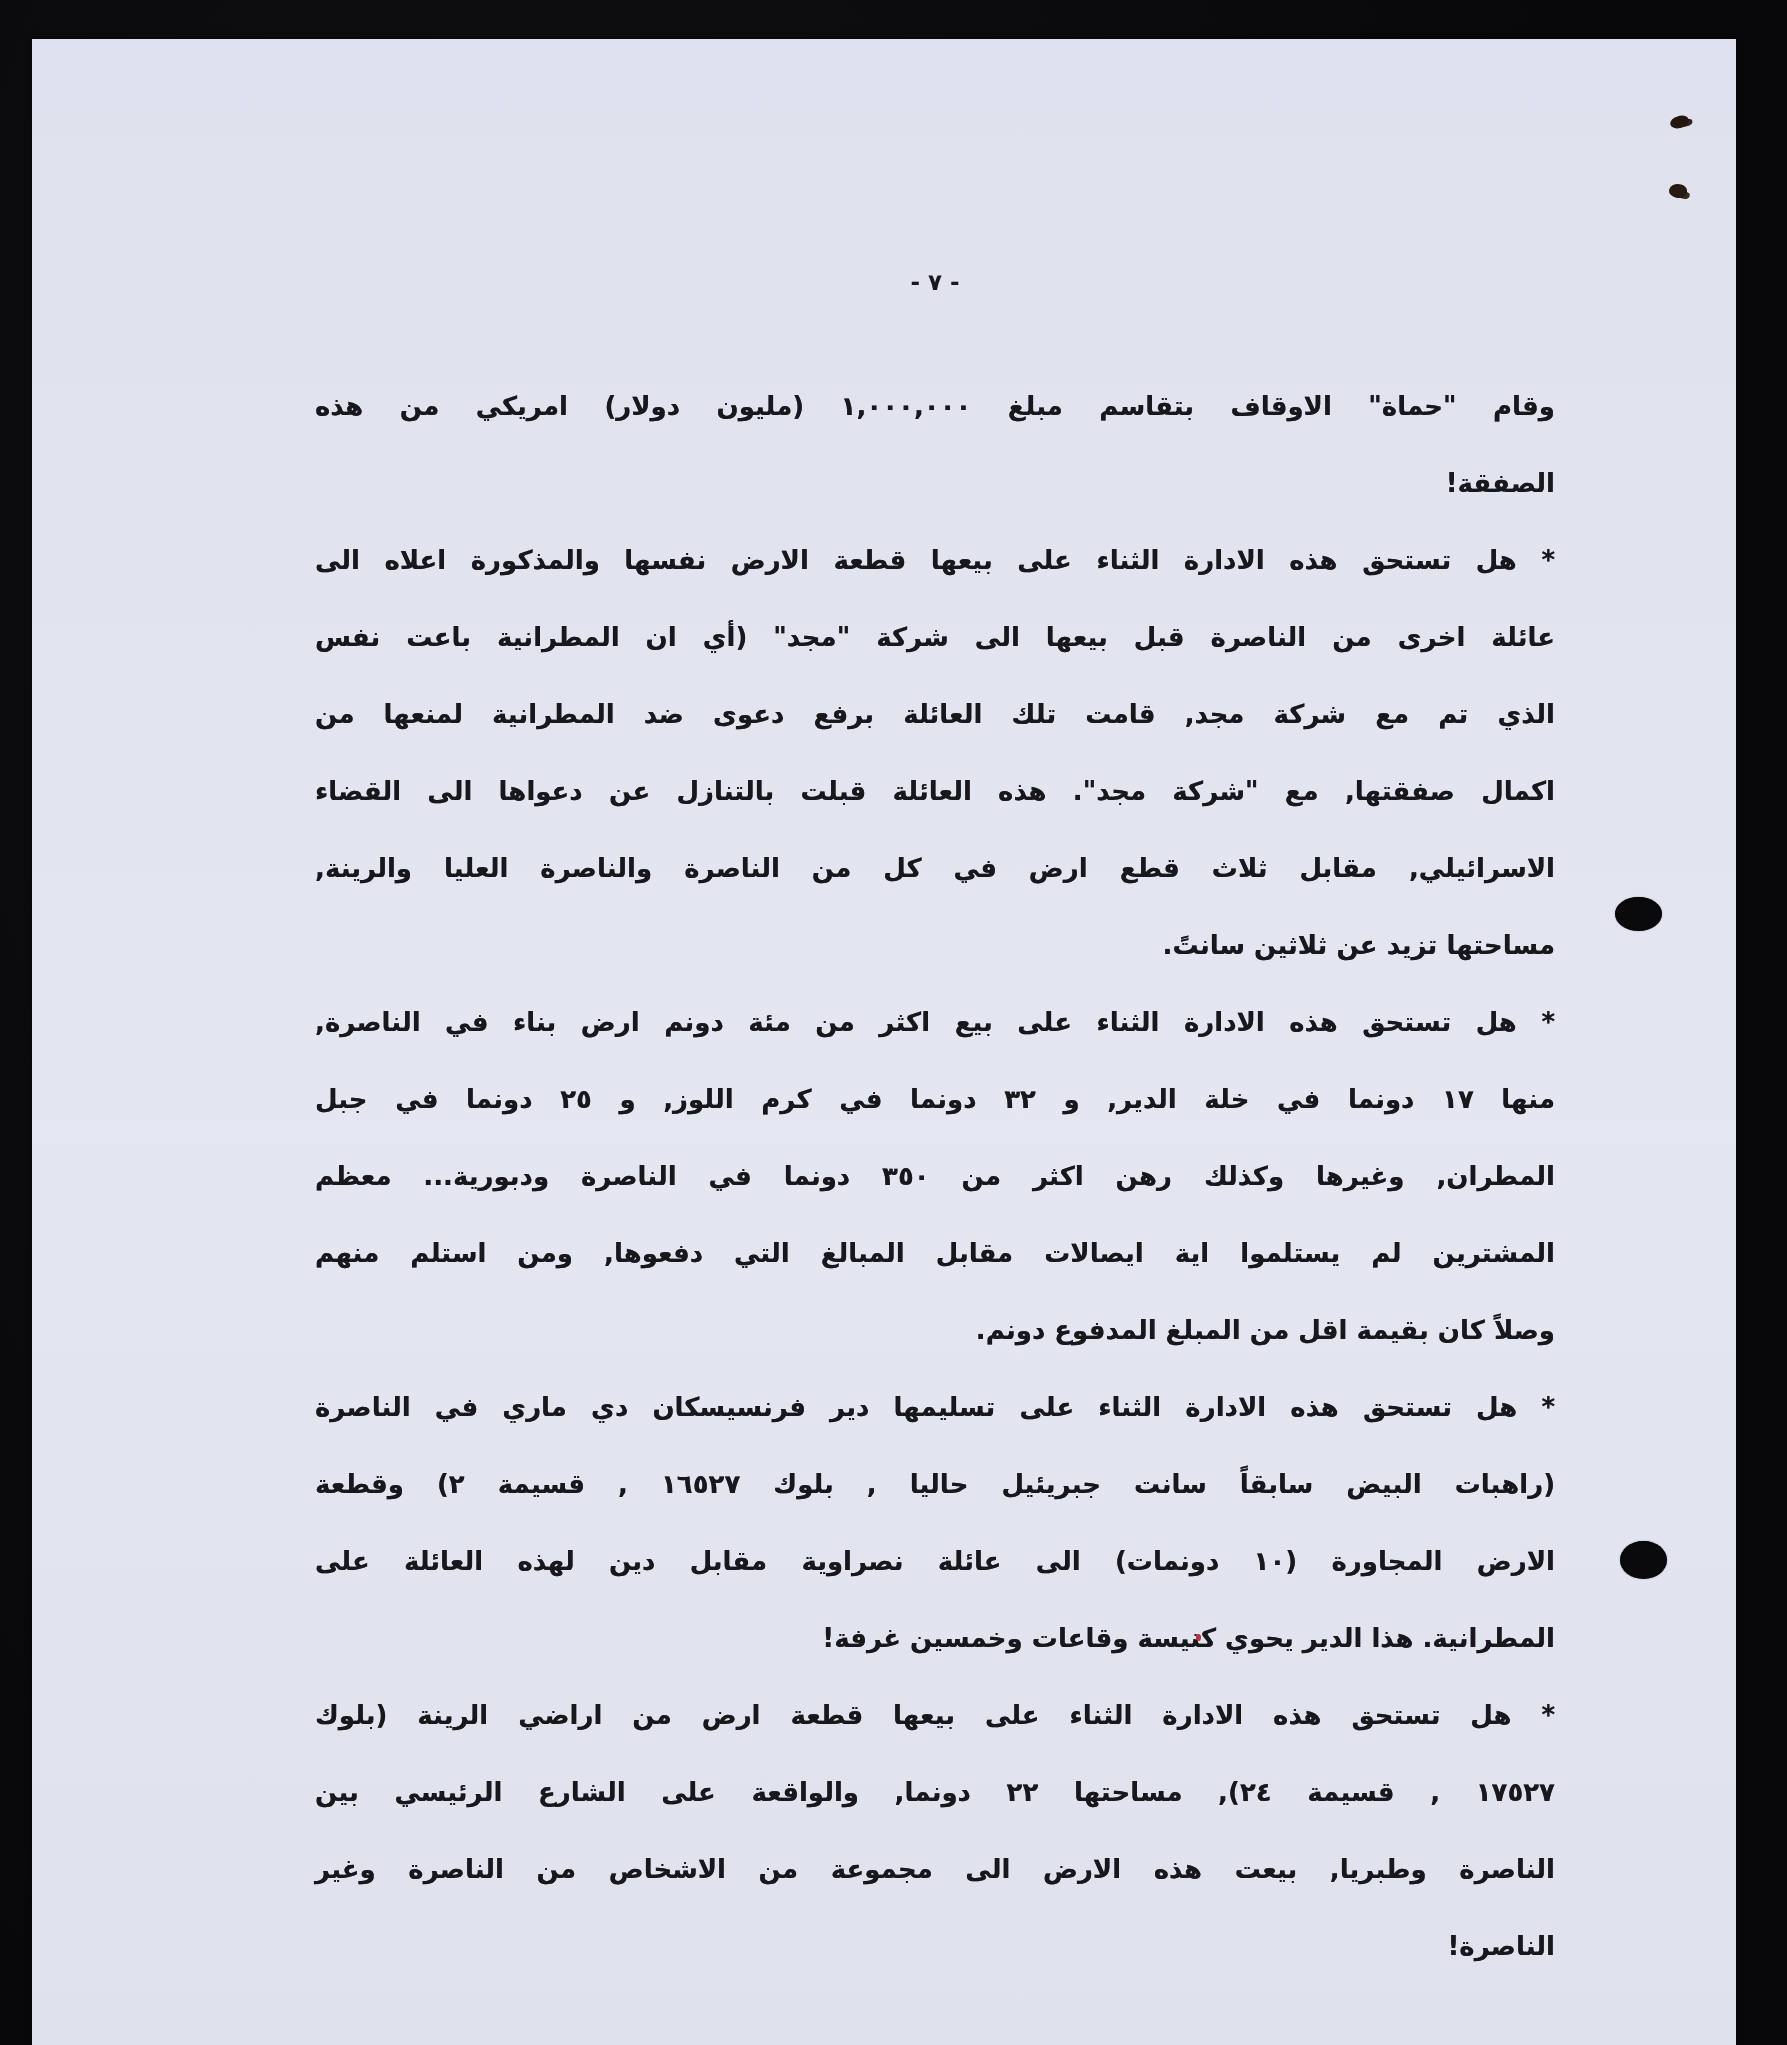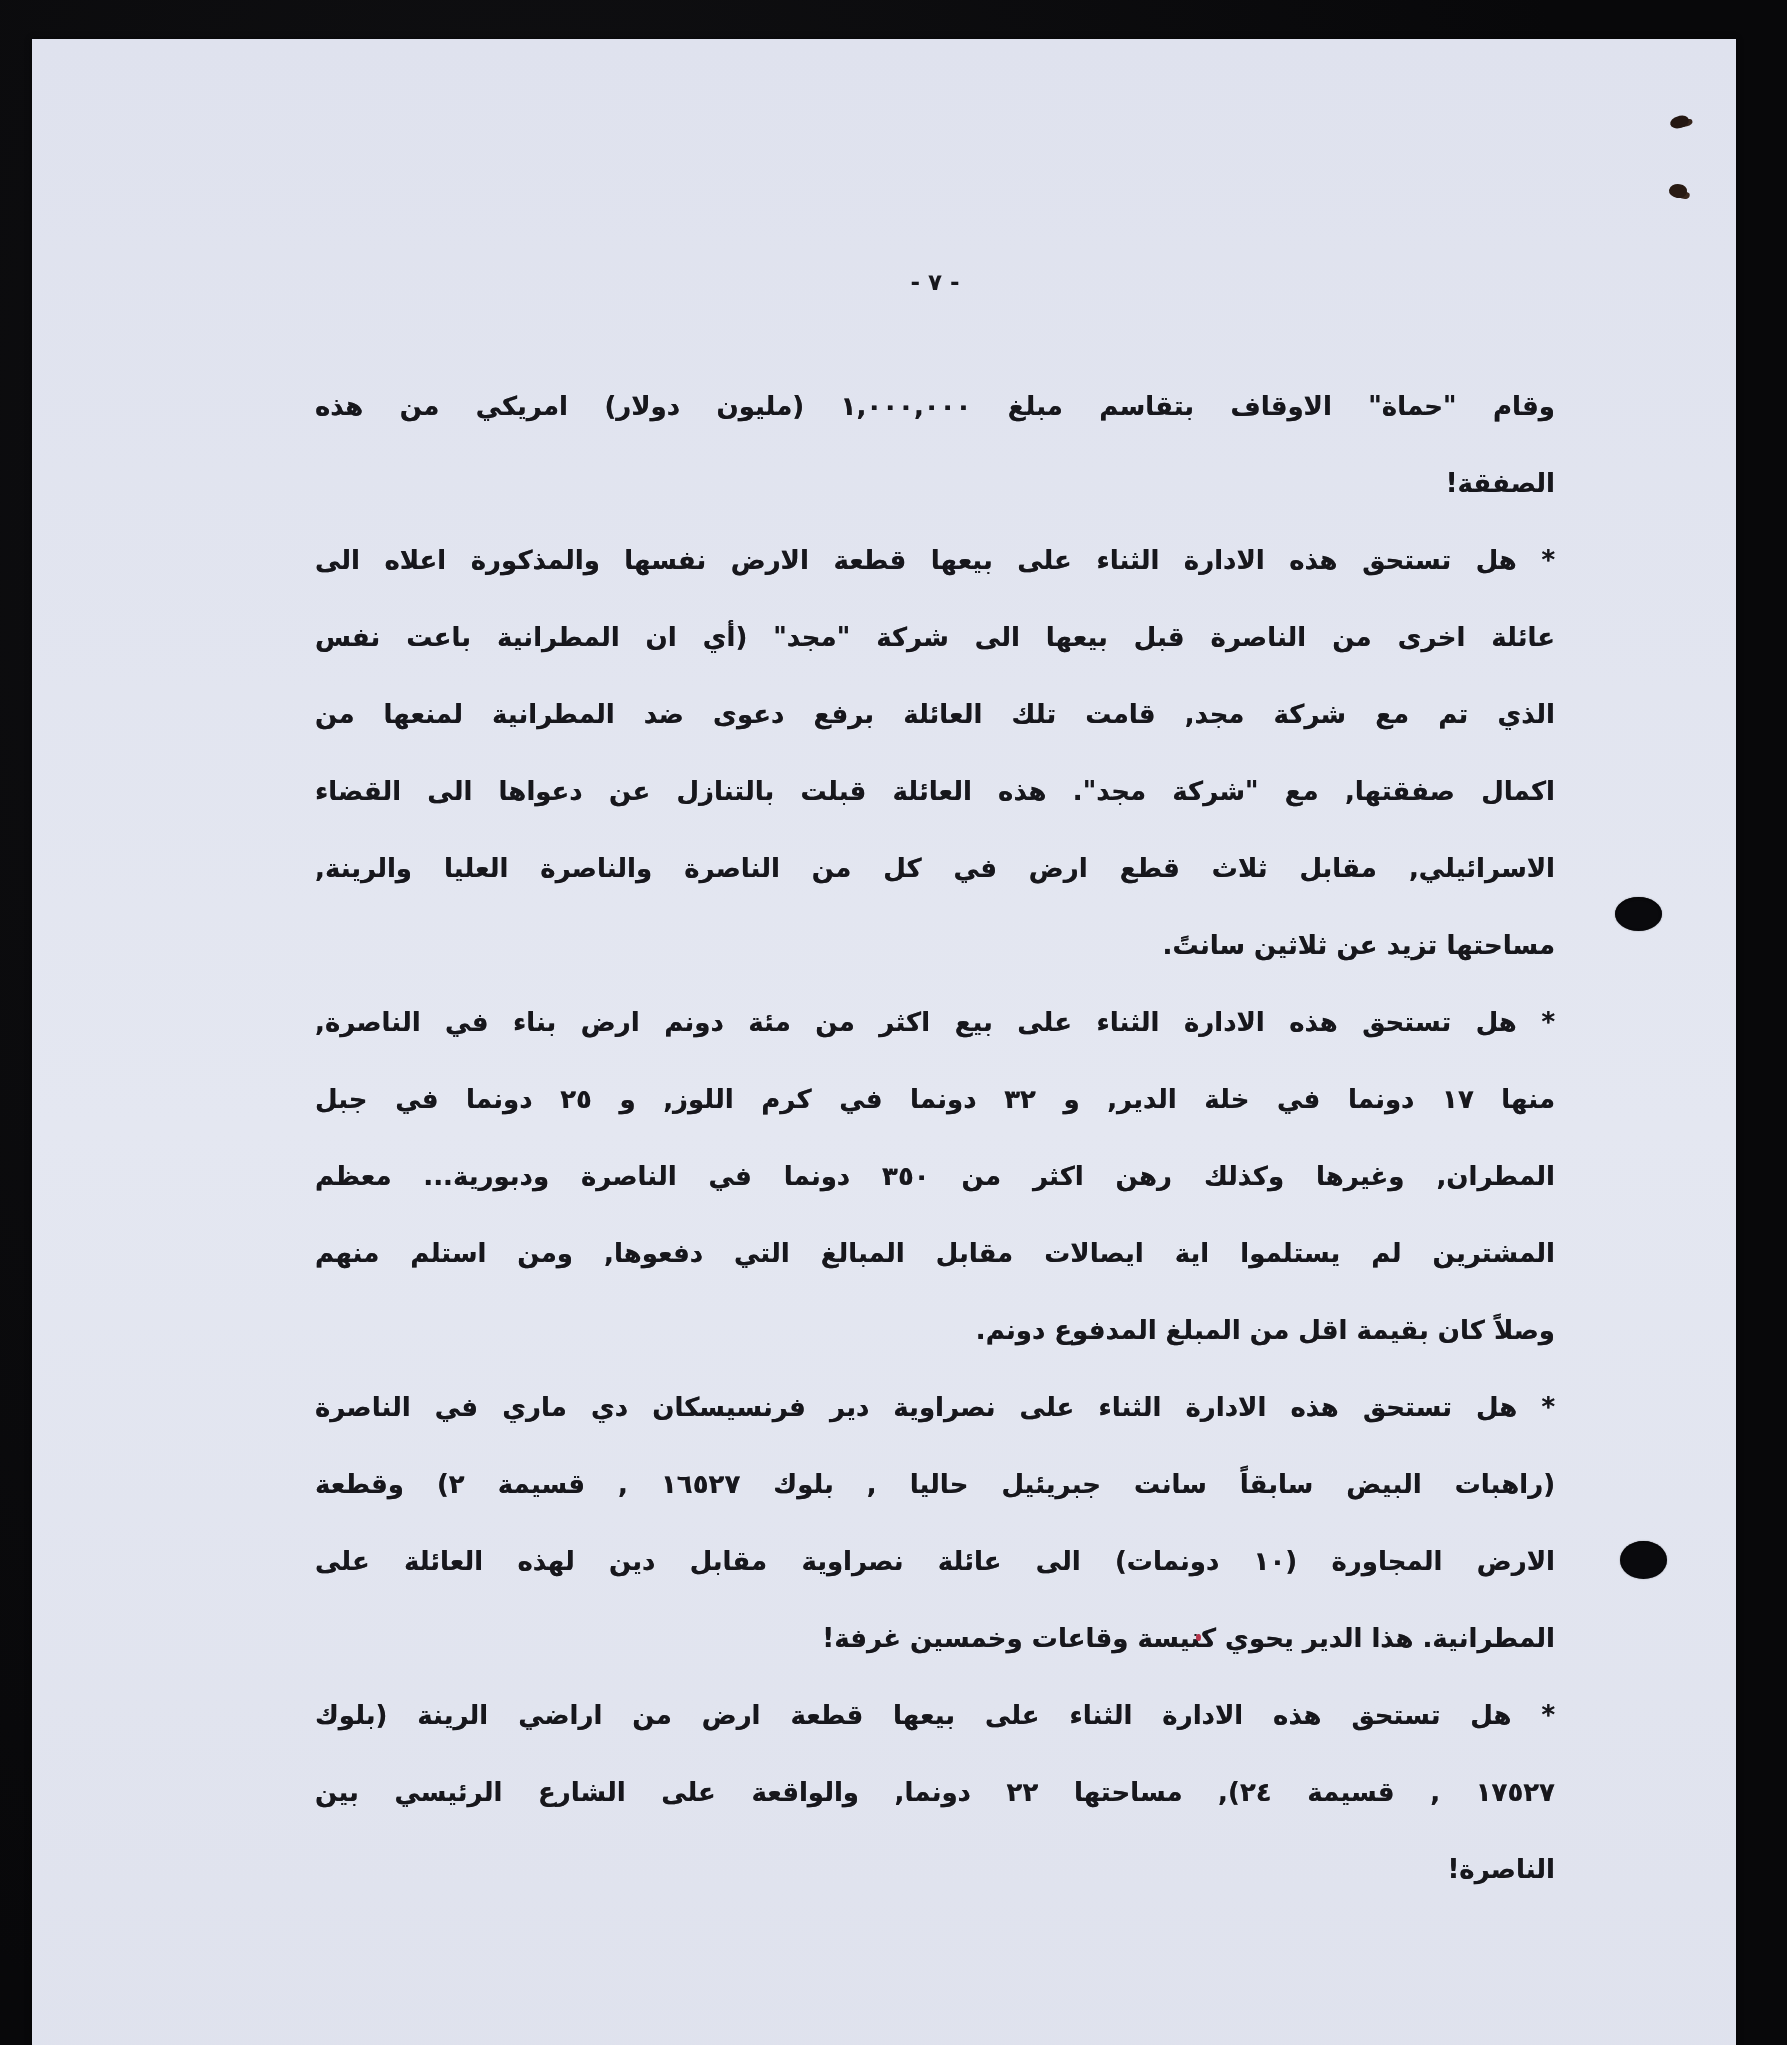--- a/index.html
+++ b/index.html
@@ -96,26 +96,27 @@
     <div class="line">عائلة اخرى من الناصرة قبل بيعها الى شركة "مجد" (أي ان المطرانية باعت نفس</div>
     <div class="line">الذي تم مع شركة مجد, قامت تلك العائلة برفع دعوى ضد المطرانية لمنعها من</div>
     <div class="line">اكمال صفقتها, مع "شركة مجد". هذه العائلة قبلت بالتنازل عن دعواها الى القضاء</div>
     <div class="line">الاسرائيلي, مقابل ثلاث قطع ارض في كل من الناصرة والناصرة العليا والرينة,</div>
     <div class="line end">مساحتها تزيد عن ثلاثين سانتً.</div>
     <div class="line">* هل تستحق هذه الادارة الثناء على بيع اكثر من مئة دونم ارض بناء في الناصرة,</div>
     <div class="line">منها ١٧ دونما في خلة الدير, و ٣٢ دونما في كرم اللوز, و ٢٥ دونما في جبل</div>
     <div class="line">المطران, وغيرها وكذلك رهن اكثر من ٣٥٠ دونما في الناصرة ودبورية... معظم</div>
     <div class="line">المشترين لم يستلموا اية ايصالات مقابل المبالغ التي دفعوها, ومن استلم منهم</div>
     <div class="line end">وصلاً كان بقيمة اقل من المبلغ المدفوع دونم.</div>
-    <div class="line">* هل تستحق هذه الادارة الثناء على نصراوية دير فرنسيسكان دي ماري في الناصرة</div>
+    <div class="line">* هل تستحق هذه الادارة الثناء على تسليمها دير فرنسيسكان دي ماري في الناصرة</div>
     <div class="line">(راهبات البيض سابقاً سانت جبريئيل حاليا , بلوك ١٦٥٢٧ , قسيمة ٢) وقطعة</div>
     <div class="line">الارض المجاورة (١٠ دونمات) الى عائلة نصراوية مقابل دين لهذه العائلة على</div>
     <div class="line end">المطرانية. هذا الدير يحوي كنيسة وقاعات وخمسين غرفة!</div>
     <div class="line">* هل تستحق هذه الادارة الثناء على بيعها قطعة ارض من اراضي الرينة (بلوك</div>
     <div class="line">١٧٥٢٧ , قسيمة ٢٤), مساحتها ٢٢ دونما, والواقعة على الشارع الرئيسي بين</div>
+    <div class="line">الناصرة وطبريا, بيعت هذه الارض الى مجموعة من الاشخاص من الناصرة وغير</div>
     <div class="line end">الناصرة!</div>
 
   </div>
 </div>
 
 <div class="punch-hole hole-1"></div>
 <div class="punch-hole hole-2"></div>
 <div class="speck speck-1"></div>
 <div class="speck speck-2"></div>
 <div class="speck speck-red"></div>

